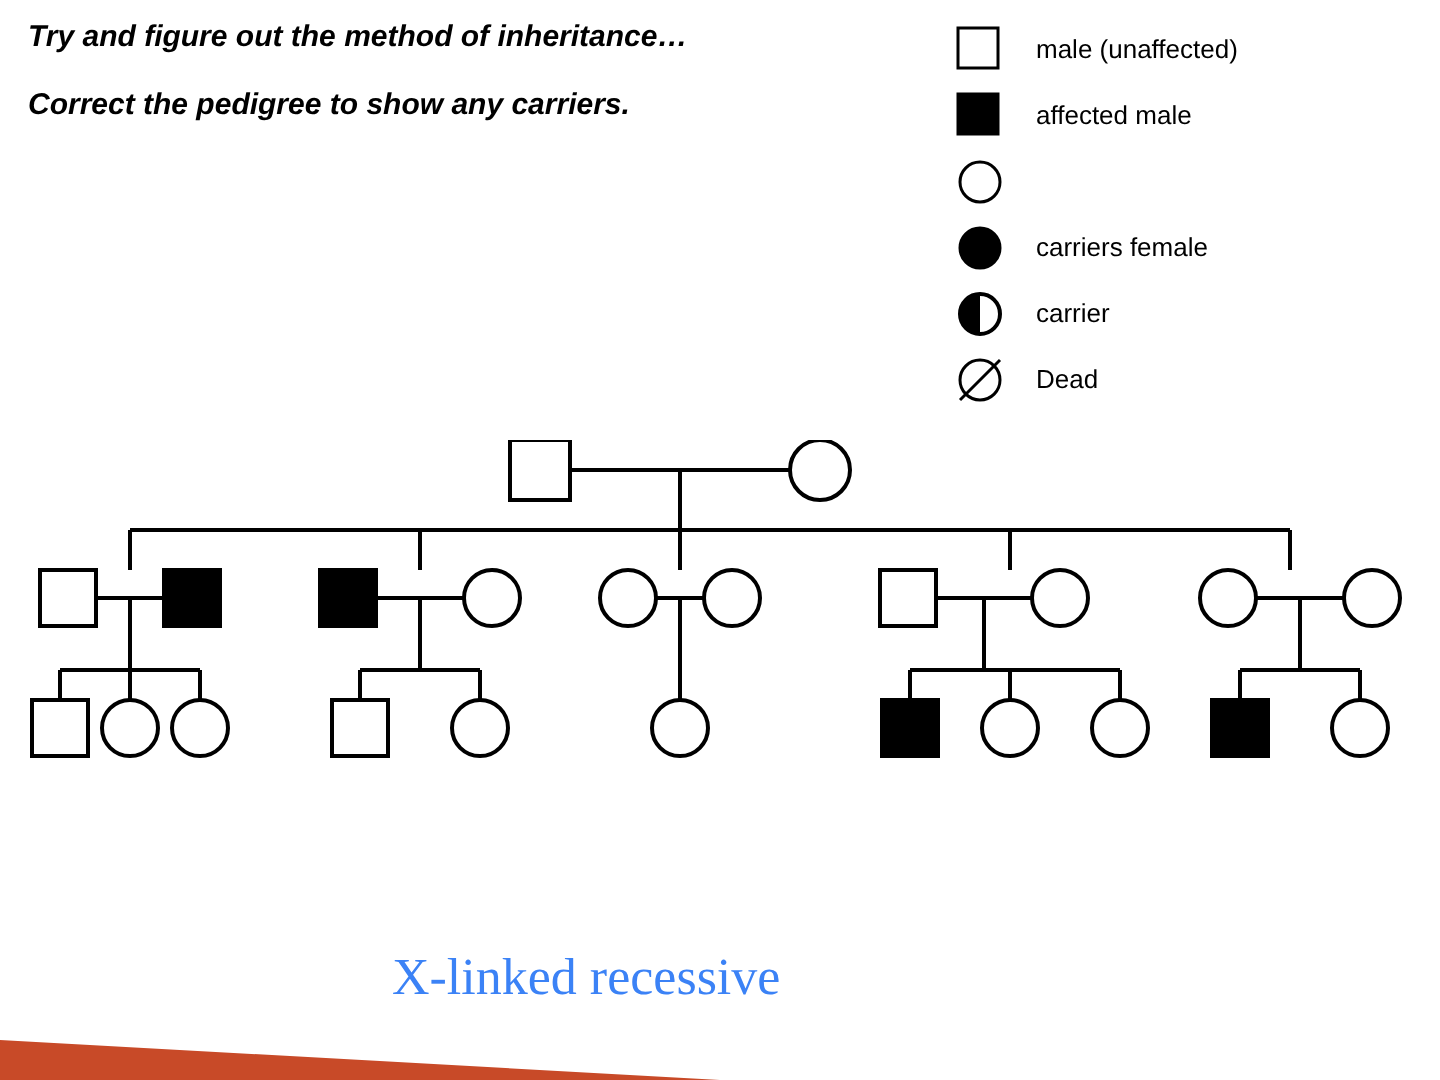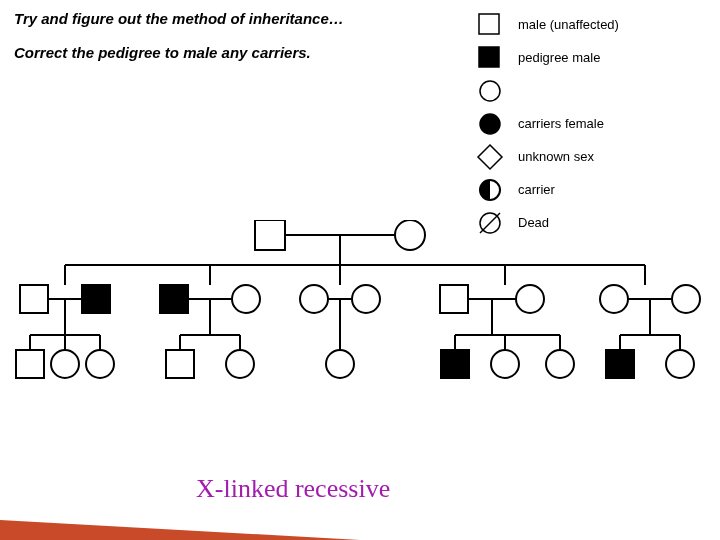--- a/index.html
+++ b/index.html
@@ -46,68 +46,62 @@
     width: 720px;
     height: 220px;
   }
   .answer {
     position: absolute;
     top: 474px;
     left: 196px;
     font-size: 26px;
     font-family: Georgia, 'Times New Roman', serif;
     font-weight: normal;
-    color: #a21caf;
+    color: #3b82f6;
   }
   .tri {
     position: absolute;
     bottom: 0;
     left: 0;
     width: 0;
     height: 0;
     border-left: 0 solid transparent;
     border-right: 360px solid transparent;
     border-bottom: 20px solid #c84a28;
   }
 </style>
 </head>
 <body>
 
 <div class="instr instr1">Try and figure out the method of inheritance…</div>
-<div class="instr instr2">Correct the pedigree to male any carriers.</div>
+<div class="instr instr2">Correct the pedigree to show any carriers.</div>
 
 <div class="legend">
   <div class="legend-row">
     <svg width="28" height="28">
         <rect x="3" y="3" width="20" height="20" fill="none" stroke="#000" stroke-width="1.5"></rect>
       </svg>
     <span>male (unaffected)</span>
   </div>
   <div class="legend-row">
     <svg width="28" height="28">
         <rect x="3" y="3" width="20" height="20" fill="#000" stroke="#000" stroke-width="1.5"></rect>
       </svg>
-    <span>pedigree male</span>
+    <span>affected male</span>
   </div>
   <div class="legend-row">
     <svg width="28" height="28">
         <circle cx="14" cy="14" r="10" fill="none" stroke="#000" stroke-width="1.5"></circle>
       </svg>
   </div>
   <div class="legend-row">
     <svg width="28" height="28">
         <circle cx="14" cy="14" r="10" fill="#000" stroke="#000" stroke-width="1.5"></circle>
       </svg>
     <span>carriers female</span>
-  </div>
-  <div class="legend-row">
-    <svg width="28" height="28">
-        <polygon points="14,2 26,14 14,26 2,14" fill="none" stroke="#000" stroke-width="1.5"></polygon>
-      </svg>
-    <span>unknown sex</span>
   </div>
   <div class="legend-row">
     <svg width="28" height="28">
         <circle cx="14" cy="14" r="10" fill="none" stroke="#000" stroke-width="2"></circle>
         <path d="M14 4 A10 10 0 0 0 14 24 Z" fill="#000"></path>
       </svg>
     <span class="carrier-label">carrier</span>
   </div>
   <div class="legend-row">
     <svg width="28" height="28">

